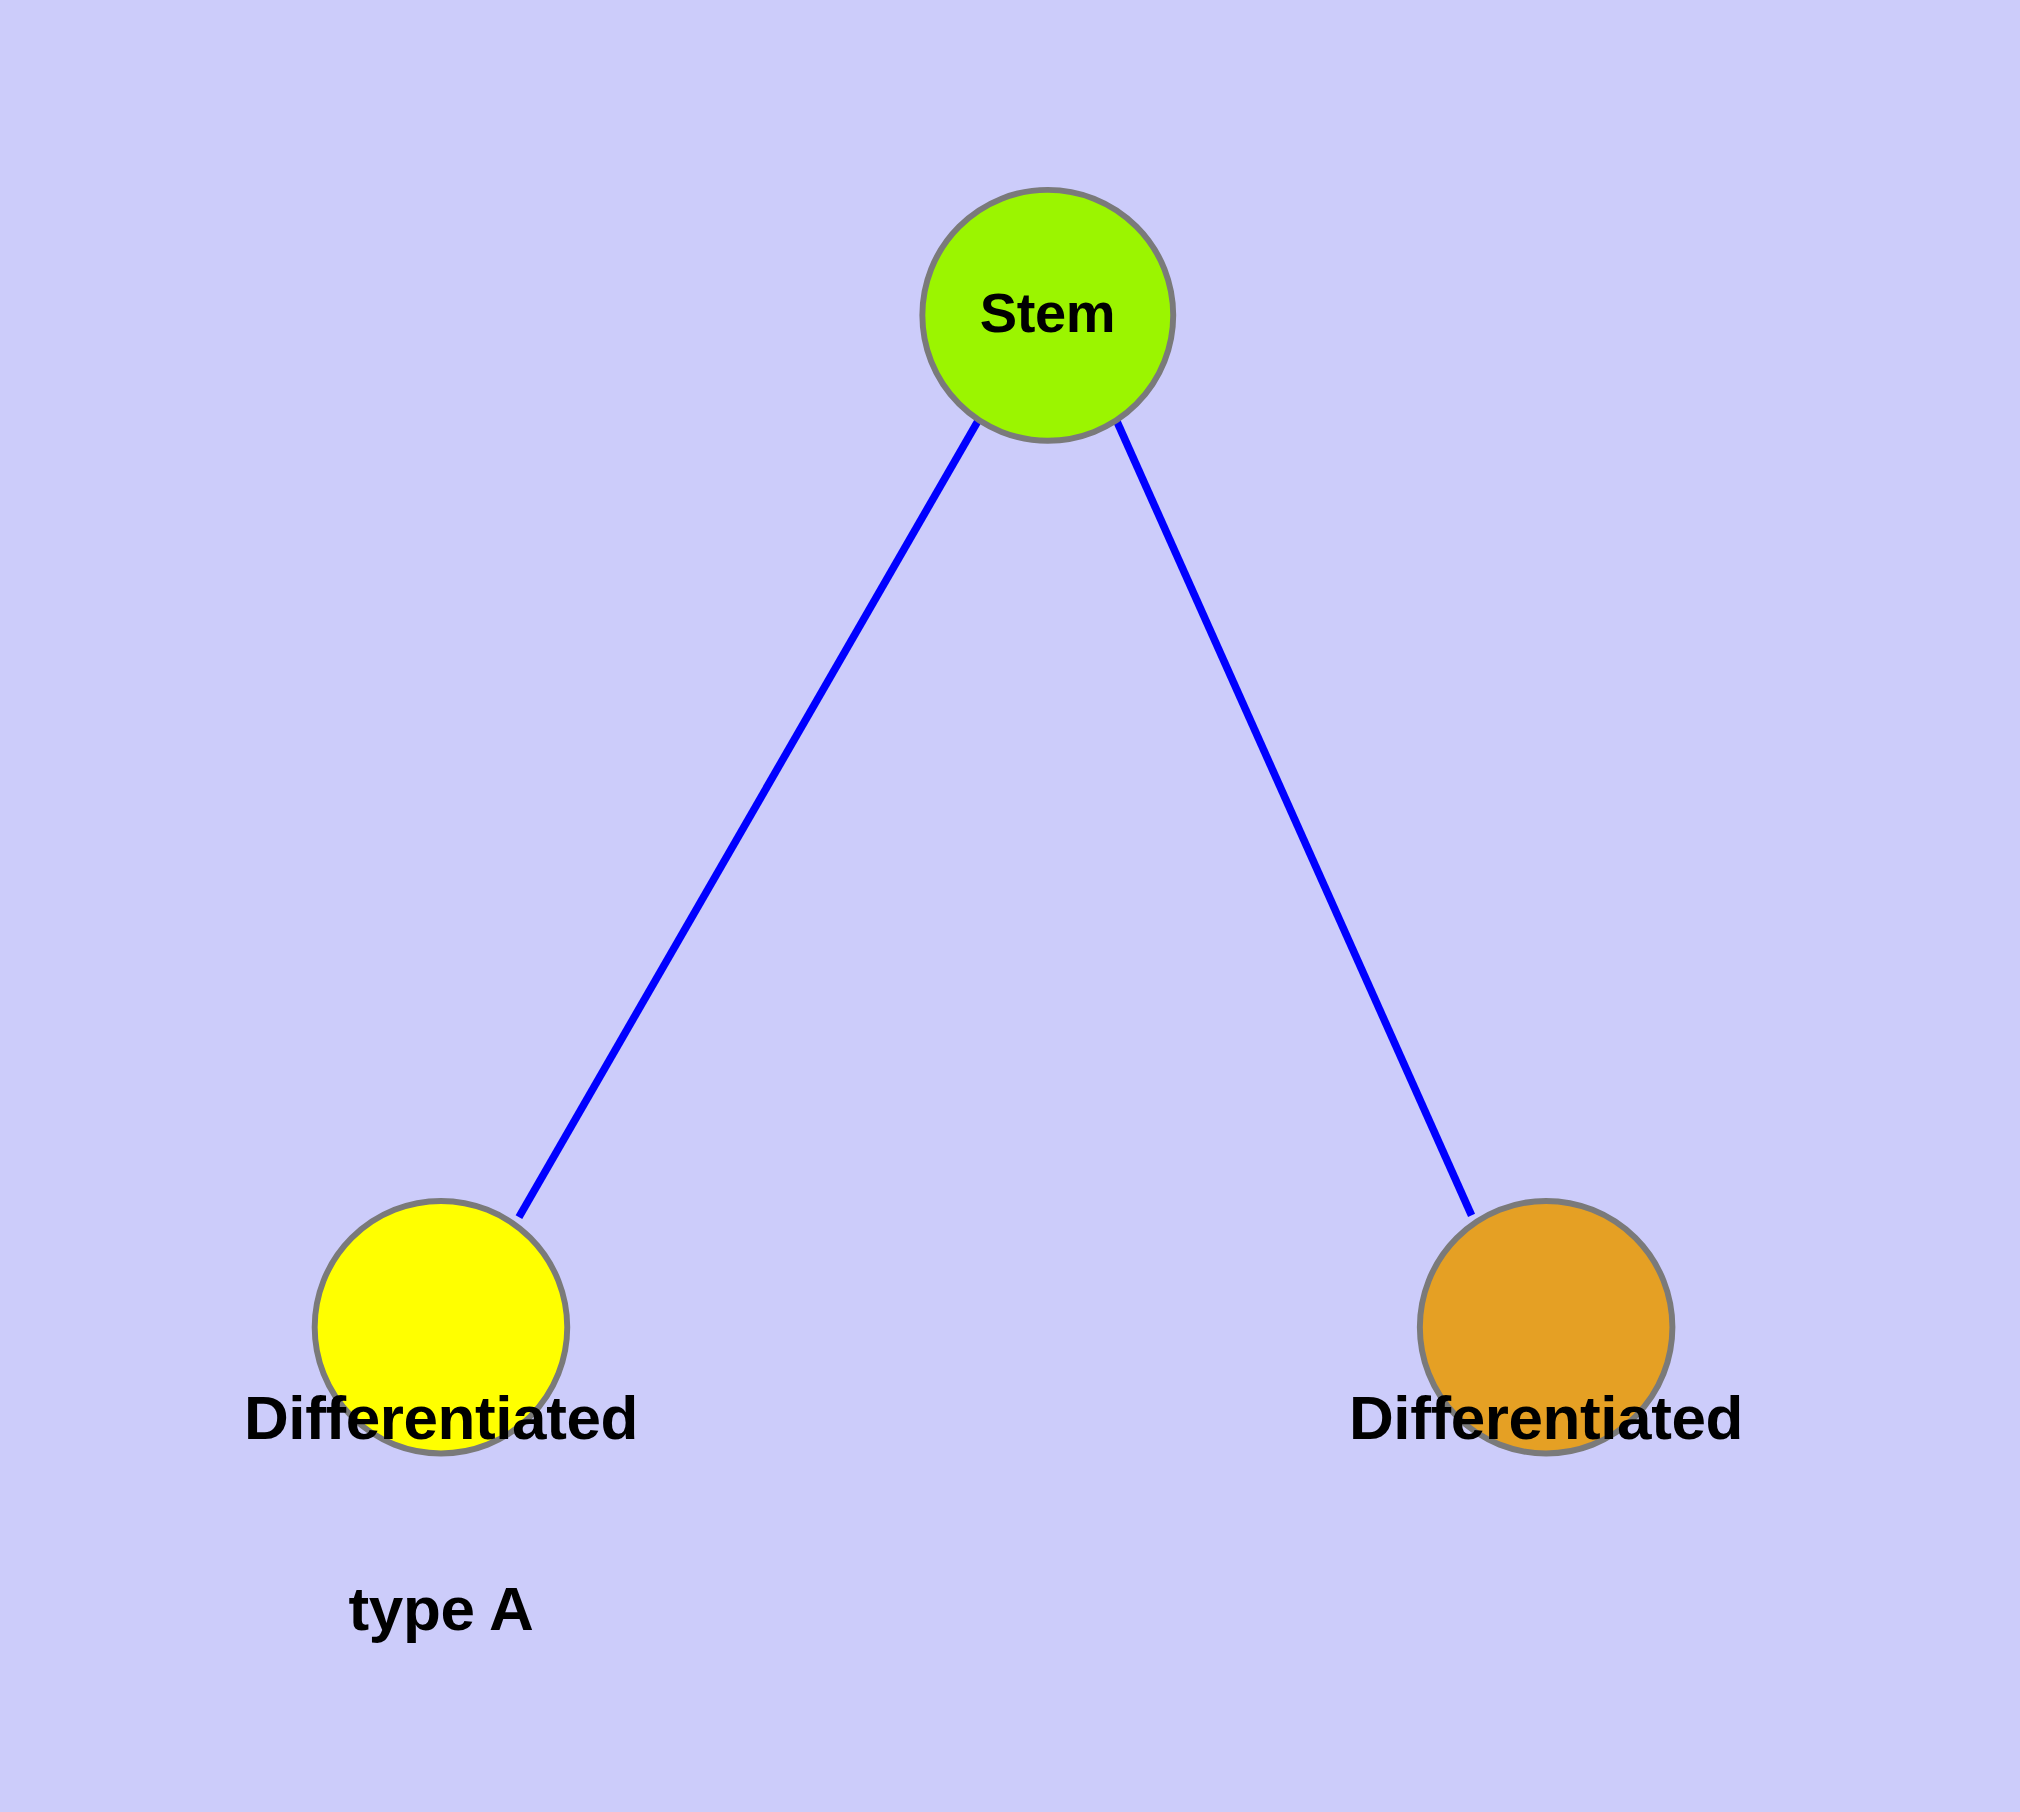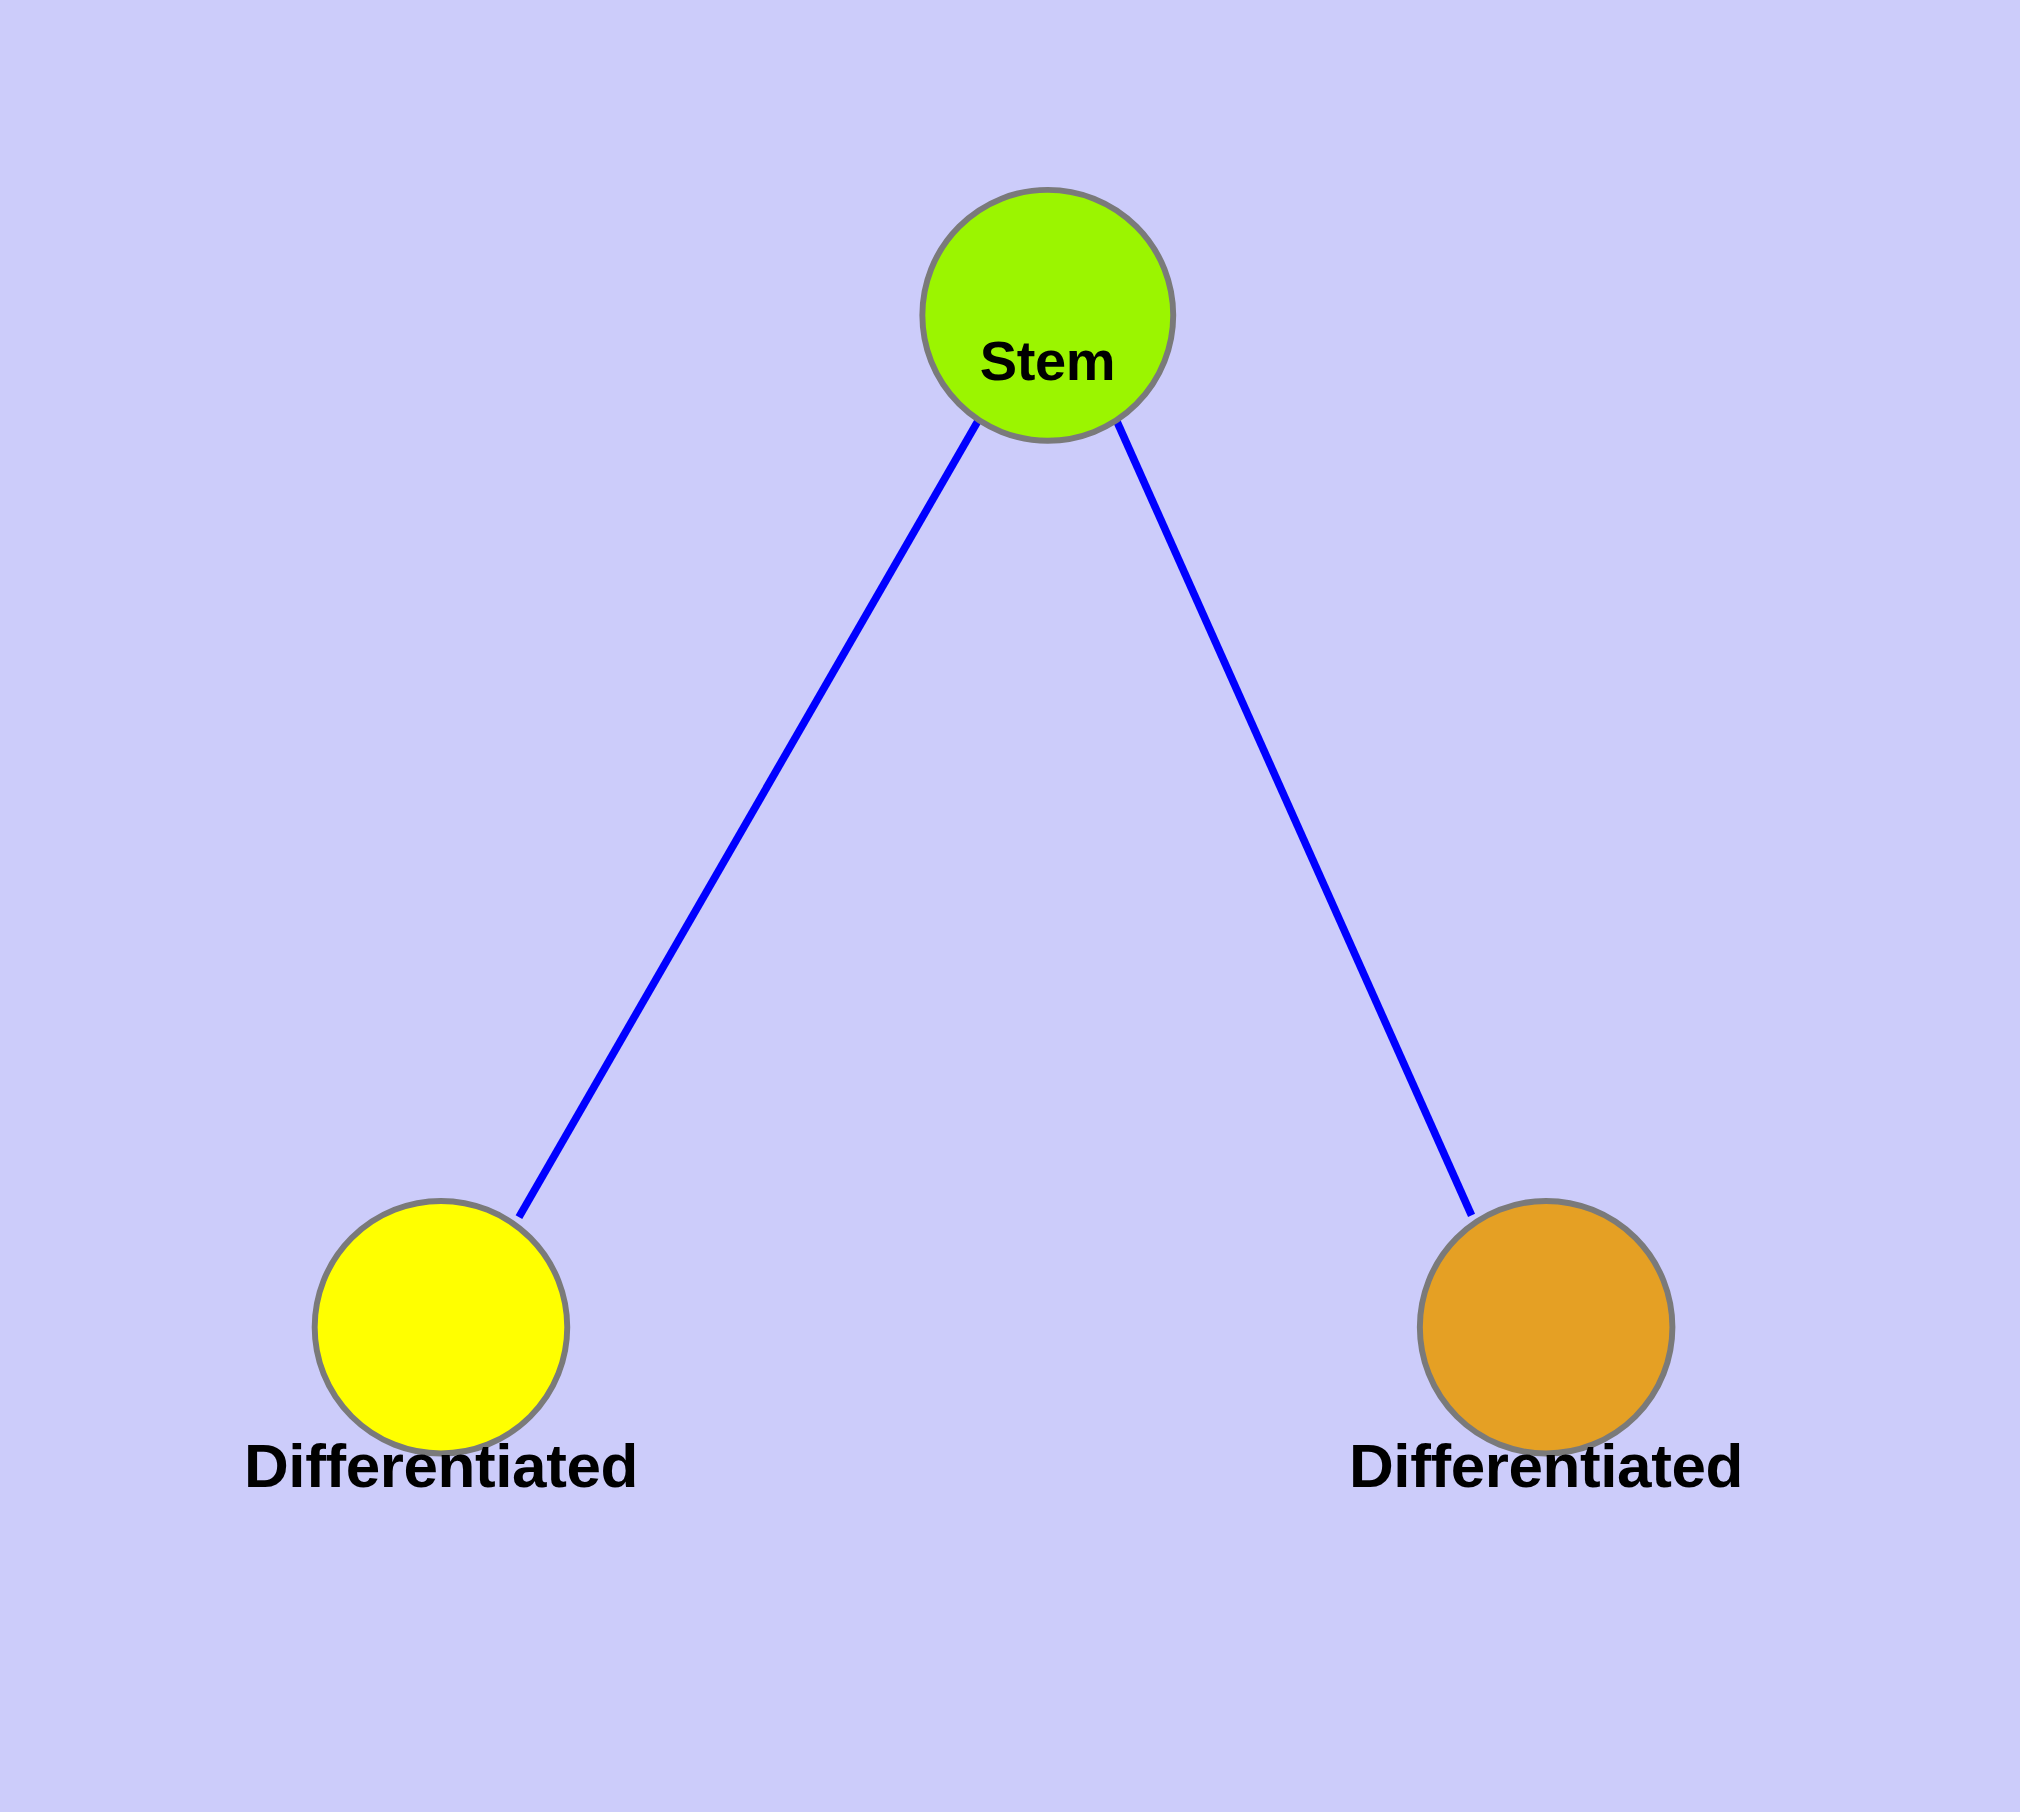--- a/index.html
+++ b/index.html
@@ -29,21 +29,20 @@
   }
   .node-label {
     position: absolute;
     text-align: center;
     color: #000000;
     font-weight: bold;
     line-height: 1.03;
     white-space: pre;
     pointer-events: none;
     letter-spacing: -0.4px;
-    margin-top: 48px;
   }
   #label-stem {
     font-size: 56px;
     left: 793px;
     top: 284px;
     width: 509px;
   }
   #label-diff-a {
     font-size: 62px;
     left: 102px;
@@ -75,20 +74,21 @@
       <circle cx="1236" cy="372" r="148" fill="#9bf500" stroke="#7a7a7a" stroke-width="7"></circle>
       <circle cx="520" cy="1566" r="149" fill="#ffff00" stroke="#7a7a7a" stroke-width="7"></circle>
       <circle cx="1824" cy="1566" r="149" fill="#e5a024" stroke="#7a7a7a" stroke-width="7"></circle>
     </g>
   </svg>
 
   <div class="node-label" id="label-stem">Stem</div>
 
   <div class="node-label" id="label-diff-a">
     <div>Differentiated</div>
+    <div>type A</div>
   </div>
 
   <div class="node-label" id="label-diff-b">
     <div>Differentiated</div>
   </div>
 
 </div>
 
 
 </body></html>

